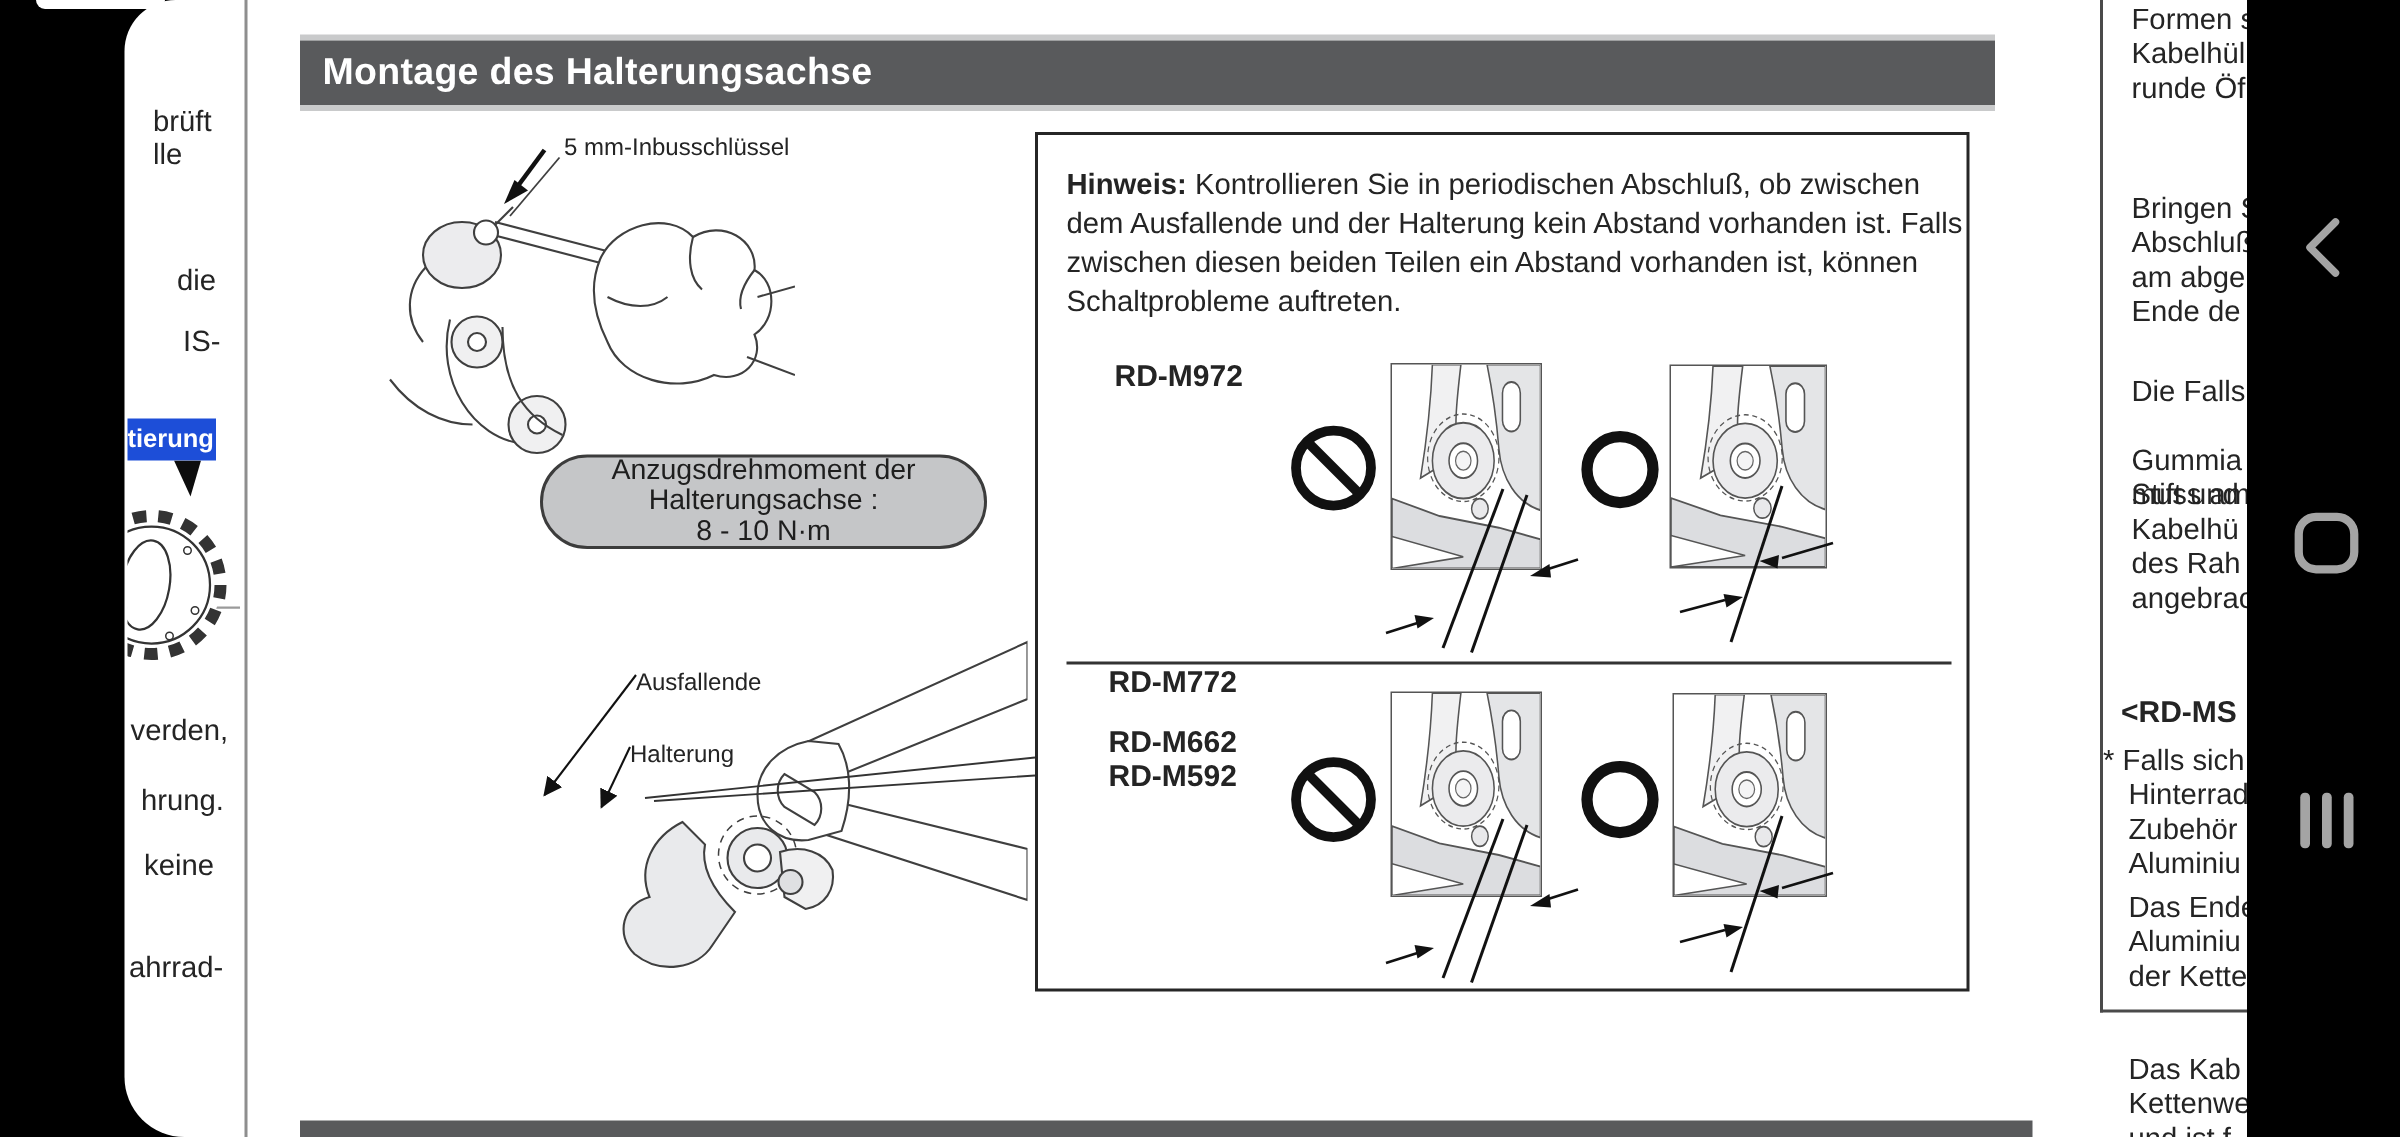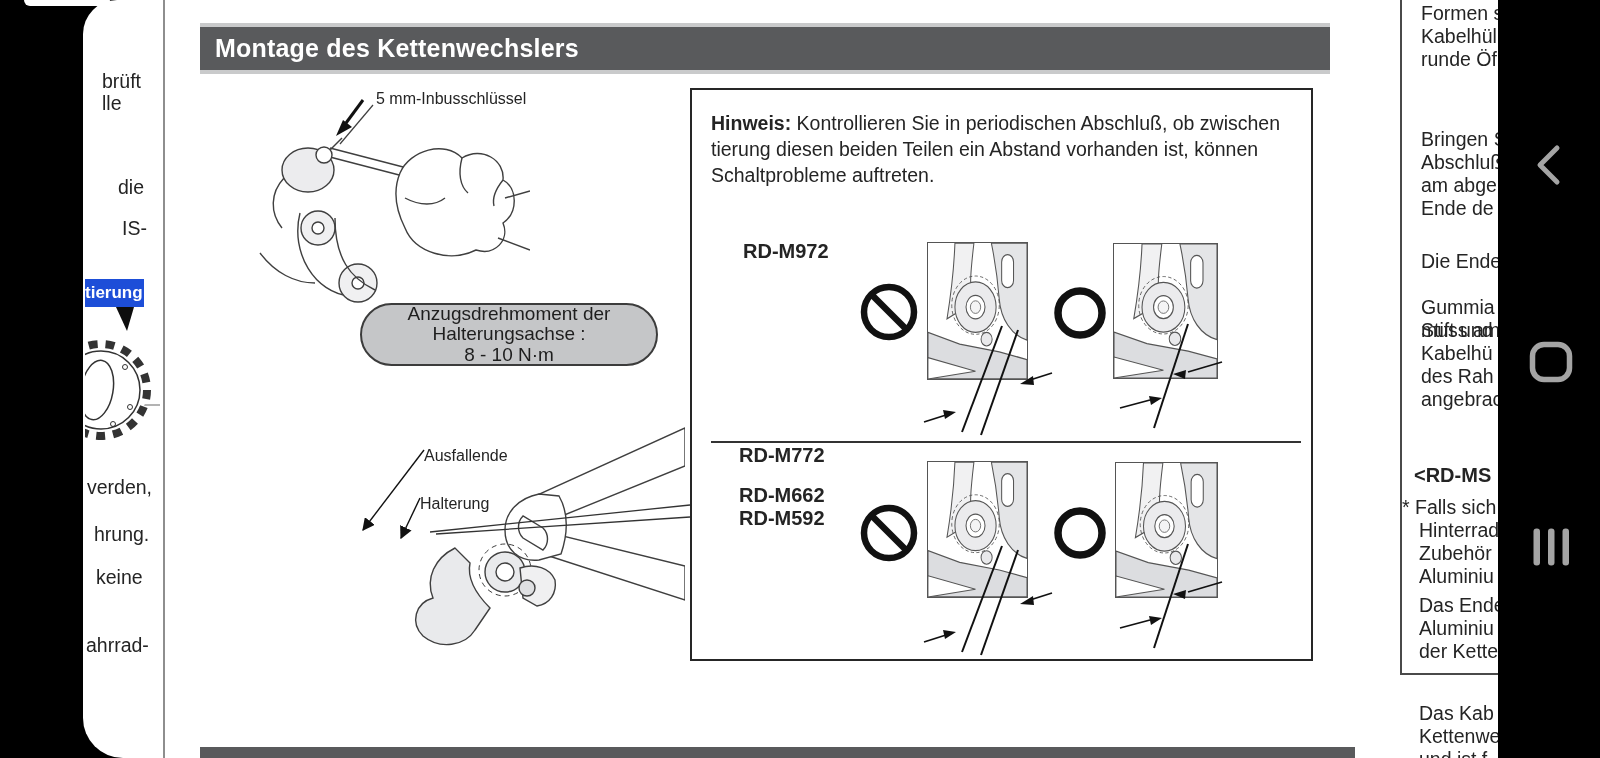--- a/index.html
+++ b/index.html
@@ -47,21 +47,21 @@
 
 <div id="screen">
 
   <div id="top-sliver" class="abs"></div>
 
   <div class="page"></div>
 
   <div class="abs rule-v" style="left:163px;top:0;height:758px;"></div>
 
   <div class="abs edge-strip" style="top:23px;"></div>
-  <div id="title-bar" class="abs">Montage des Kettenwechslers</div>
+  <div id="title-bar" class="abs">Montage des Halterungsachse</div>
   <div class="abs edge-strip" style="top:70px;"></div>
 
   <div id="callout" class="abs">tierung</div>
   <svg class="abs" style="left:112px;top:307px;" width="26" height="26">
     <polygon points="4,0 22,0 15,24" fill="#0d0d0d"></polygon>
   </svg>
   <svg class="abs" style="left:85px;top:312px;" width="75" height="152" viewBox="0 0 75 152">
     <line x1="0" y1="93" x2="75" y2="93" stroke="#9a9a9a" stroke-width="1.5"></line>
     <circle cx="16" cy="78" r="46" fill="#fff" stroke="#333" stroke-width="8" stroke-dasharray="9 8"></circle>
     <circle cx="16" cy="78" r="39" fill="#fff" stroke="#333" stroke-width="1.5"></circle>
@@ -134,21 +134,22 @@
   </svg>
 
   <svg class="abs" style="left:420px;top:498px;" width="272" height="42">
     <line x1="270" y1="7" x2="10" y2="34" stroke="#333" stroke-width="1.3"></line>
     <line x1="270" y1="19" x2="16" y2="36" stroke="#333" stroke-width="1.3"></line>
   </svg>
 
   <div id="note-box" class="abs"></div>
   <div id="note-text" class="abs">
     <div><b>Hinweis:</b> <span>Kontrollieren Sie in periodischen Abschluß, ob zwischen</span></div>
-    <div>tierung diesen beiden Teilen ein Abstand vorhanden ist, können</div>
+    <div>dem Ausfallende und der Halterung kein Abstand vorhanden ist. Falls</div>
+    <div>zwischen diesen beiden Teilen ein Abstand vorhanden ist, können</div>
     <div>Schaltprobleme auftreten.</div>
   </div>
   <div id="row-divider" class="abs"></div>
 
   <svg width="0" height="0" style="position:absolute">
     <defs>
       <symbol id="knuckle-art" viewBox="0 0 125 140" preserveAspectRatio="none">
         <path d="M80,0 L125,0 L125,100 C105,95 92,78 90,58 C88,38 84,16 80,0 Z" fill="#e4e5e7" stroke="#555" stroke-width="1.3"></path>
         <rect x="93" y="12" width="15" height="34" rx="7.5" fill="#fff" stroke="#555" stroke-width="1.3"></rect>
         <path d="M0,92 L40,104 L90,112 L125,120 L125,140 L0,140 Z" fill="#dcdde0" stroke="#555" stroke-width="1.3"></path>
@@ -251,21 +252,21 @@
       <div class="frag b" style="left: 739px; top: 507px; font-size: 20px;">RD-M592</div>
     </div>
   <div class="frag-layer" id="next-frags">
       <div class="frag" style="left: 1421px; top: 3px;">Formen s</div>
       <div class="frag" style="left: 1421px; top: 26px;">Kabelhül</div>
       <div class="frag" style="left: 1421px; top: 49px;">runde Öf</div>
       <div class="frag" style="left: 1421px; top: 129px;">Bringen S</div>
       <div class="frag" style="left: 1421px; top: 152px;">Abschluß</div>
       <div class="frag" style="left: 1421px; top: 175px;">am abge</div>
       <div class="frag" style="left: 1421px; top: 198px;">Ende de</div>
-      <div class="frag" style="left: 1421px; top: 251px;">Die Ende</div>
+      <div class="frag" style="left: 1421px; top: 251px;">Die Falls</div>
       <div class="frag" style="left: 1421px; top: 284px; margin-top: 36px;">Stift und</div>
       <div class="frag" style="left: 1421px; top: 297px;">Gummia</div>
       <div class="frag" style="left: 1421px; top: 320px;">muss am</div>
       <div class="frag" style="left: 1421px; top: 343px;">Kabelhü</div>
       <div class="frag" style="left: 1421px; top: 366px;">des Rah</div>
       <div class="frag" style="left: 1421px; top: 389px;">angebrac</div>
       <div class="frag b" style="left: 1414px; top: 464px; font-size: 20px;">&lt;RD-MS</div>
       <div class="frag" style="left: 1402px; top: 497px;">* Falls sich</div>
       <div class="frag" style="left: 1419px; top: 520px;">Hinterrad</div>
       <div class="frag" style="left: 1419px; top: 543px;">Zubehör</div>

